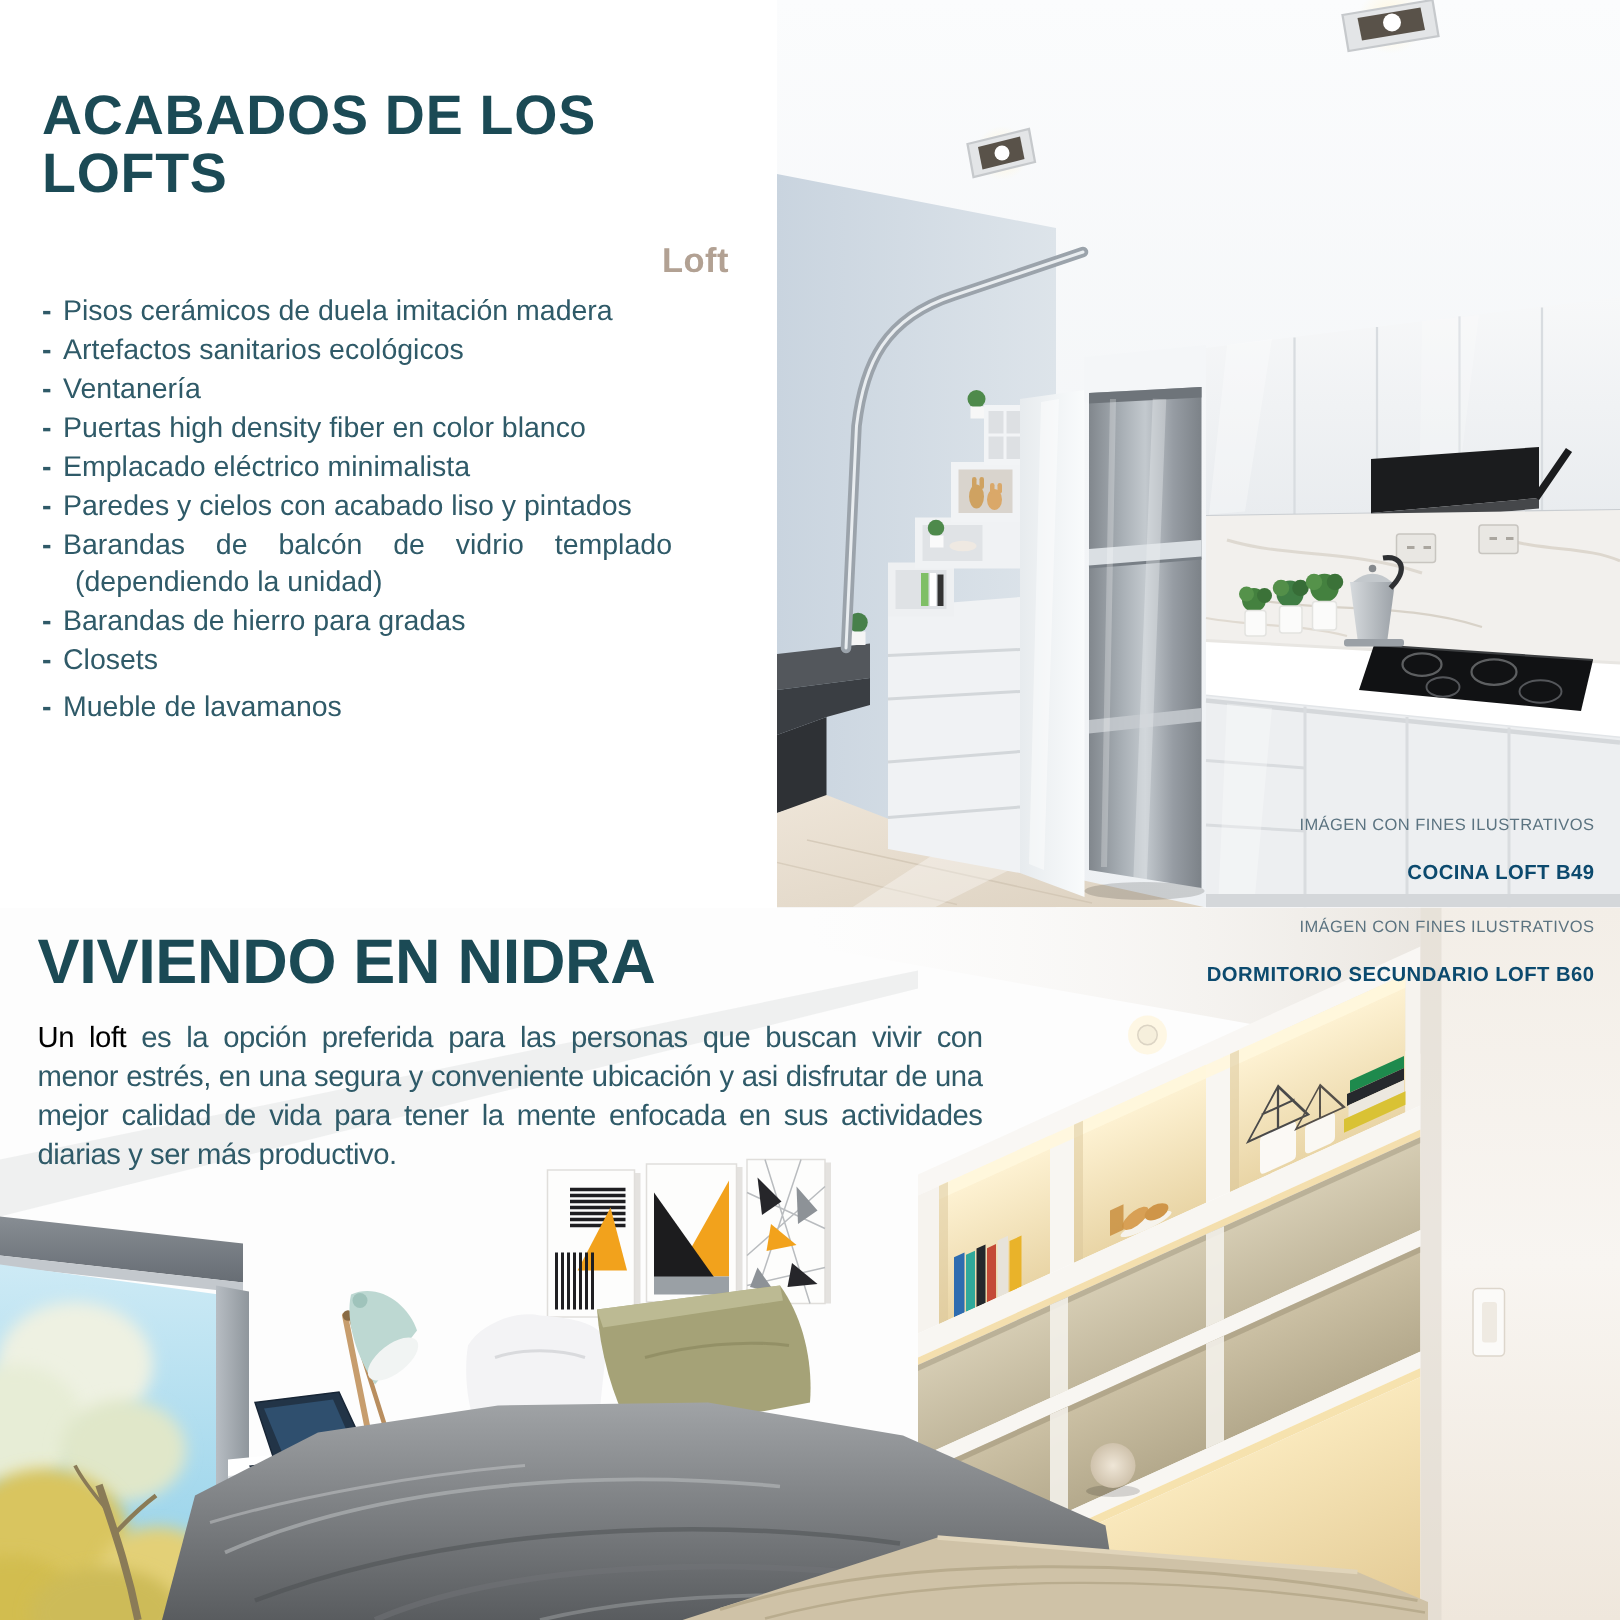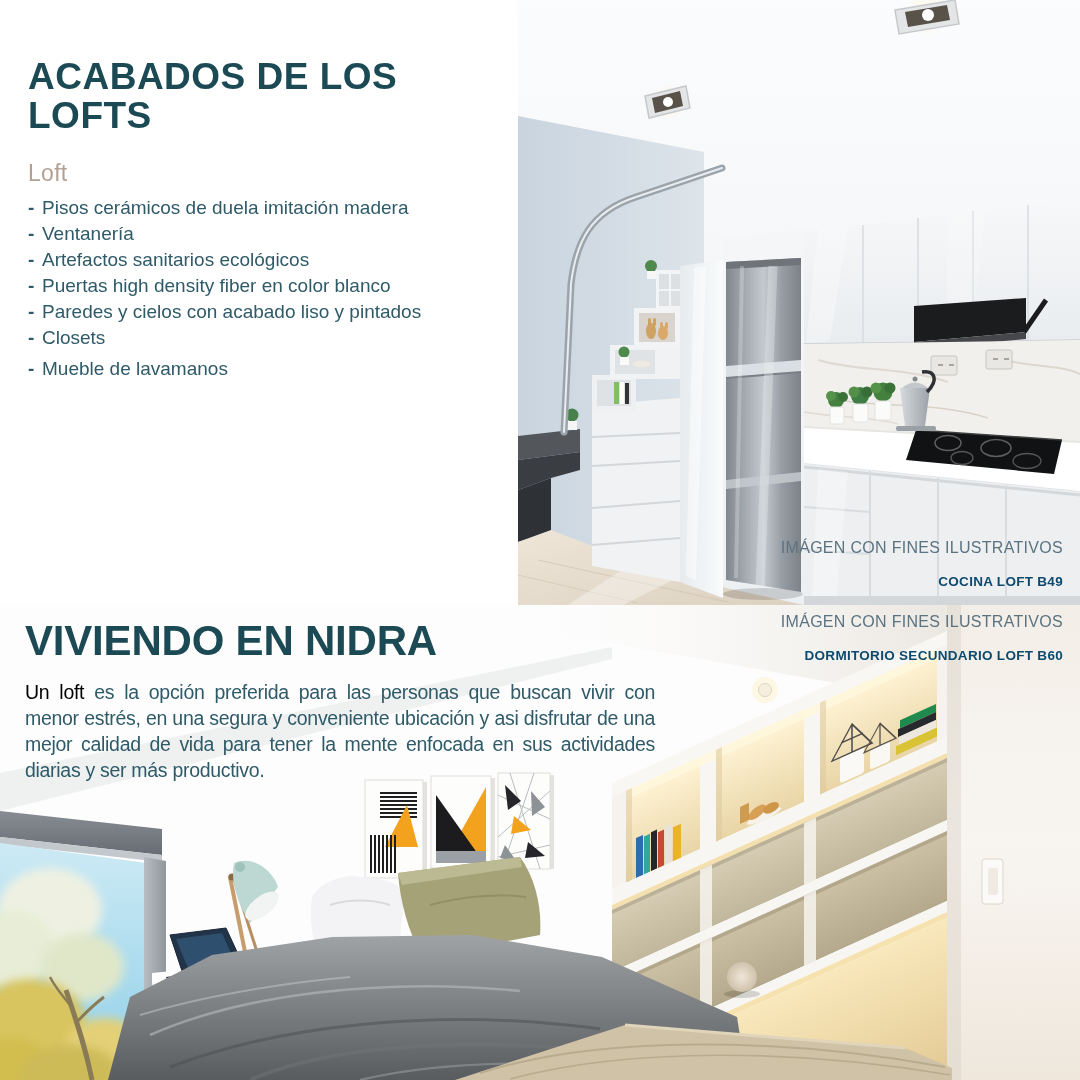--- a/index.html
+++ b/index.html
@@ -3,32 +3,32 @@
 <meta charset="utf-8">
 <style>
   html,body{margin:0;padding:0;background:#ffffff;}
   .page{position:relative;width:1080px;height:1080px;overflow:hidden;background:#ffffff;
         font-family:"Liberation Sans",sans-serif;color:#2f5a68;}
   
   .finishes{position:absolute;left:0;top:0;width:518px;height:605px;background:#ffffff;
             box-sizing:border-box;padding:58px 32px 0 28px;}
   .finishes h1{margin:0 0 24px 0;font-size:37px;line-height:1.05;font-weight:bold;
                color:#1b4a55;letter-spacing:.5px;}
-  .subhead{font-size:23px;font-weight:normal;color:#b2a193;margin:18px 0 8px 0;letter-spacing:.3px;}
+  .subhead{font-size:23px;font-weight:bold;color:#b2a193;margin:18px 0 8px 0;letter-spacing:.3px;text-align:right;}
   ul.feat{list-style:none;margin:0;padding:0;width:420px;}
   ul.feat li{font-size:19px;line-height:25px;color:#2f5a68;text-align:justify;
              padding-left:22px;text-indent:-22px;margin:0 0 1px 0;}
   ul.feat .dash{display:inline-block;width:14px;text-indent:0;font-weight:bold;color:#2f5a68;}
   ul.extras li{margin-bottom:6px;}
   
   .kitchen{position:absolute;left:518px;top:0;width:562px;height:605px;overflow:hidden;}
   .bedroom{position:absolute;left:0;top:605px;width:1080px;height:475px;overflow:hidden;}
   .kitchen svg,.bedroom svg{display:block;position:absolute;left:0;top:0;}
   .photo-caption{position:absolute;right:17px;text-align:right;line-height:1.25;}
-  .photo-caption .cap1{font-size:16px;letter-spacing:.3px;color:#5b7380;}
+  .photo-caption .cap1{font-size:11px;letter-spacing:.3px;color:#5b7380;}
   .photo-caption .cap2{font-size:13.5px;font-weight:bold;color:#0c4a6e;letter-spacing:.3px;margin-top:16px;}
   .cap-kitchen{bottom:14px;}
   .cap-bedroom{top:7px;}
   
   .living-text{position:absolute;left:25px;top:617px;width:640px;}
   .living-text h2{margin:0 0 14px 0;font-size:42px;font-weight:bold;color:#1b4a55;letter-spacing:-.2px;}
   .living-text p{margin:0;width:630px;font-size:19.5px;line-height:26px;letter-spacing:-.3px;
                  text-align:justify;color:#2f5a68;}
   .living-text .lead{font-weight:normal;color:#000000;}
 </style>
@@ -36,24 +36,27 @@
 <body>
 
 <div class="page">
 
   <div class="finishes">
     <h1>ACABADOS DE LOS LOFTS</h1>
 
     <div class="subhead" style="margin-top:0;">Loft</div>
     <ul class="feat">
       <li><span class="dash">-</span><span>Pisos cerámicos de duela imitación madera</span></li>
+      <li><span class="dash">-</span><span>Artefactos sanitarios ecológicos</span></li>
       <li><span class="dash">-</span><span>Ventanería</span></li>
-      <li><span class="dash">-</span><span>Artefactos sanitarios ecológicos</span></li>
       <li><span class="dash">-</span><span>Puertas high density fiber en color blanco</span></li>
+      <li><span class="dash">-</span><span>Emplacado eléctrico minimalista</span></li>
       <li><span class="dash">-</span><span>Paredes y cielos con acabado liso y pintados</span></li>
+      <li><span class="dash">-</span><span>Barandas de balcón de vidrio templado (dependiendo la unidad)</span></li>
+      <li><span class="dash">-</span><span>Barandas de hierro para gradas</span></li>
     </ul>
 
     <ul class="feat extras">
       <li><span class="dash">-</span><span>Closets</span></li>
       <li><span class="dash">-</span><span>Mueble de lavamanos</span></li>
     </ul>
   </div>
 
   <div class="kitchen">
     <svg width="562" height="605" viewBox="0 0 562 605">

